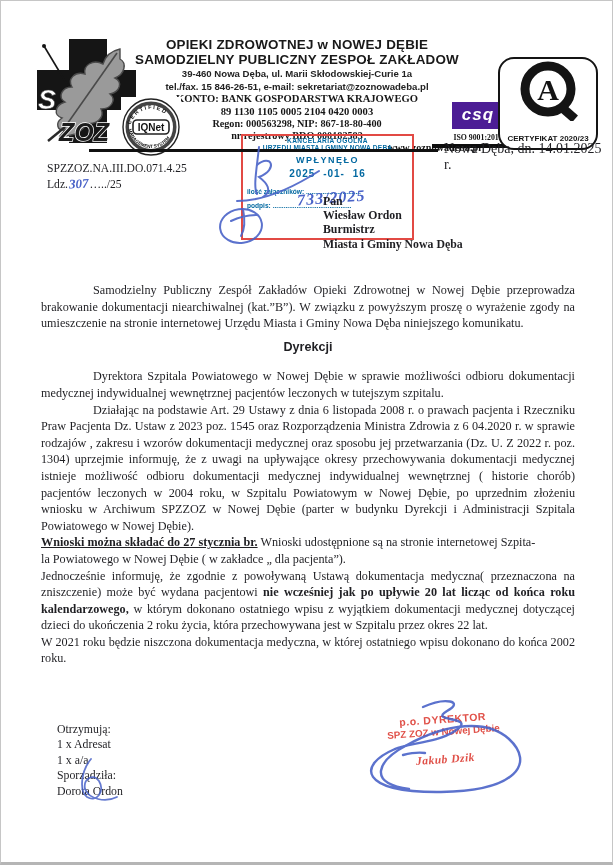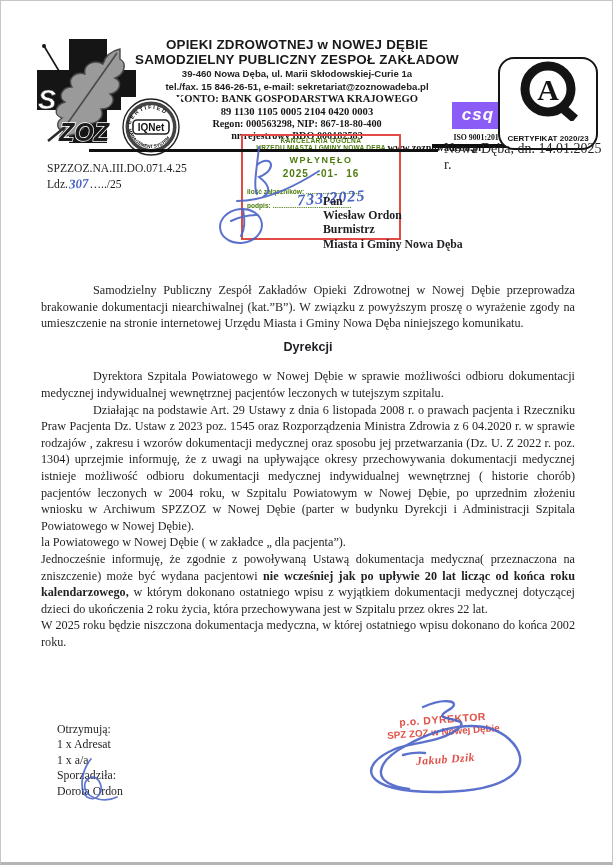--- a/index.html
+++ b/index.html
@@ -12,37 +12,37 @@
   
   .logo{position:absolute;left:34px;top:36px;width:102px;height:112px;}
   .hdr-center{position:absolute;left:112px;top:36px;width:368px;text-align:center;line-height:1.12;}
   .hdr-org{font-family:"Liberation Sans",sans-serif;font-weight:bold;font-size:13.4px;letter-spacing:.2px;color:#191919;}
   .hdr-addr{font-family:"Liberation Sans",sans-serif;font-weight:bold;font-size:9.6px;margin-top:2px;color:#222;}
   .hdr-bank{font-weight:bold;font-size:10.6px;margin-top:1px;color:#161616;}
   .hdr-small{font-weight:bold;font-size:10.2px;color:#161616;}
   .hdr-www{font-weight:bold;font-size:10.2px;color:#161616;margin-top:1px;text-align:right;}
   .iqnet{position:absolute;left:120px;top:96px;width:60px;height:60px;background:#fff;}
   .csq{position:absolute;left:431px;top:101px;width:92px;text-align:center;}
-  .csq-box{width:52px;height:27px;background:#8b5cf6;color:#fff;margin:0 auto;
+  .csq-box{width:52px;height:27px;background:#4c1d95;color:#fff;margin:0 auto;
     font-family:"Liberation Sans",sans-serif;font-weight:bold;font-style:italic;
     font-size:17px;line-height:26px;letter-spacing:1px;}
   .csq-iso{font-weight:bold;font-size:7.8px;margin-top:4px;color:#111;}
   .csq-bar{height:4px;background:#0d0d0d;margin-top:2px;}
   .qcert{position:absolute;left:497px;top:56px;width:100px;height:93px;border:2.5px solid #141414;
     border-radius:16px;box-sizing:border-box;text-align:center;background:#fff;}
   .qcert-caption{position:absolute;left:0;right:0;bottom:5px;
     font-family:"Liberation Sans",sans-serif;font-weight:bold;font-size:8px;color:#141414;}
   .divider{position:absolute;left:88px;top:148px;width:349px;height:3px;background:#101010;z-index:6;}
   
   .refblock{position:absolute;left:46px;top:160px;font-size:11.6px;line-height:15px;}
   .ldz-hand{font-style:italic;font-weight:bold;color:#4a63c8;font-size:13px;display:inline-block;transform:rotate(-3deg);margin:0 1px;}
   .dateline{position:absolute;left:399px;top:140px;font-size:14px;margin-left:44px;}
   
-  .stamp{position:absolute;left:240px;top:133px;width:160px;height:106px;border:2px solid #e24a44;
-    box-sizing:border-box;z-index:5;color:#4d7c0f;text-align:center;}
+  .stamp{position:absolute;left:240px;top:133px;width:173px;height:106px;border:2px solid #e24a44;
+    box-sizing:border-box;z-index:5;color:#0369a1;text-align:center;}
   .stamp .l1{font-family:"Liberation Sans",sans-serif;font-weight:bold;font-size:6.6px;letter-spacing:.4px;margin-top:1px;}
   .stamp .l2{font-family:"Liberation Sans",sans-serif;font-weight:bold;font-size:6.6px;letter-spacing:.2px;}
   .stamp .rcv{font-family:"Liberation Sans",sans-serif;font-weight:bold;font-size:9px;letter-spacing:1.5px;margin-top:4px;}
   .stamp .dt{font-family:"Liberation Sans",sans-serif;font-weight:bold;font-size:10px;letter-spacing:1px;margin-top:3px;word-spacing:4px;}
   .stamp .fld{font-family:"Liberation Sans",sans-serif;font-weight:bold;font-size:6.6px;text-align:left;padding-left:4px;margin-top:9px;}
   .stamp .fld2{font-family:"Liberation Sans",sans-serif;font-weight:bold;font-size:6.6px;text-align:left;padding-left:4px;margin-top:7px;}
   .hand-number{position:absolute;left:296px;top:188px;z-index:8;color:#4a63c8;
     font-style:italic;font-weight:bold;font-size:16px;transform:rotate(-4deg);letter-spacing:1px;}
   .stamp-scribbles{position:absolute;left:218px;top:138px;width:210px;height:115px;z-index:7;}
   
@@ -168,24 +168,25 @@
     <div>Burmistrz</div>
     <div>Miasta i Gminy Nowa Dęba</div>
   </div>
 
   <div class="bodytext">
     <p class="indent">Samodzielny Publiczny Zespół Zakładów Opieki Zdrowotnej w Nowej Dębie przeprowadza brakowanie dokumentacji niearchiwalnej (kat.”B”). W związku z powyższym proszę o wyrażenie zgody na umieszczenie na stronie internetowej Urzędu Miasta i Gminy Nowa Dęba niniejszego komunikatu.</p>
     <div class="heading">Dyrekcji</div>
     <p class="indent p2">Dyrektora Szpitala Powiatowego w Nowej Dębie w sprawie możliwości odbioru dokumentacji medycznej indywidualnej wewnętrznej pacjentów leczonych w tutejszym szpitalu.</p>
     <p class="indent p3">Działając na podstawie Art. 29 Ustawy z dnia 6 listopada 2008 r. o prawach pacjenta i Rzeczniku Praw Pacjenta Dz. Ustaw z 2023 poz. 1545 oraz Rozporządzenia Ministra Zdrowia z 6 04.2020 r. w sprawie rodzajów , zakresu i wzorów dokumentacji medycznej oraz sposobu jej przetwarzania (Dz. U. Z 2022 r. poz. 1304) uprzejmie informuję, że z uwagi na upływające okresy przechowywania dokumentacji medycznej istnieje możliwość odbioru dokumentacji medycznej indywidualnej wewnętrznej ( historie chorób) pacjentów leczonych  w 2004 roku, w Szpitalu Powiatowym w Nowej Dębie, po uprzednim złożeniu wniosku w Archiwum SPZZOZ w Nowej Dębie (parter w budynku Dyrekcji i Administracji Szpitala Powiatowego w Nowej Dębie).</p>
     <p class="p4">
+      <span class="ln"><span class="bold-u">Wnioski można składać do 27 stycznia br.</span><span> Wnioski udostępnione są na stronie internetowej Szpita-</span></span>
       <span class="ln">la Powiatowego w Nowej Dębie ( w zakładce „ dla pacjenta”).</span>
     </p>
     <p><span>Jednocześnie informuję, że zgodnie z powoływaną Ustawą dokumentacja medyczna( przeznaczona na zniszczenie) może być wydana pacjentowi </span><span class="b">nie wcześniej jak po upływie 20 lat licząc od końca roku kalendarzowego,</span><span> w którym dokonano ostatniego wpisu z wyjątkiem dokumentacji medycznej dotyczącej dzieci do ukończenia 2 roku życia, która przechowywana jest w Szpitalu przez okres 22 lat.</span></p>
-    <p>W 2025 roku będzie niszczona dokumentacja medyczna, w której ostatniego wpisu dokonano do końca 2002 roku.</p>
+    <p>W 2021 roku będzie niszczona dokumentacja medyczna, w której ostatniego wpisu dokonano do końca 2002 roku.</p>
   </div>
 
   <div class="footer-left">
     <div>Otrzymują:</div>
     <div>1 x Adresat</div>
     <div>1 x a/a</div>
     <div>Sporządziła:</div>
     <div>Dorota Ordon</div>
   </div>
   <svg class="dorota-scribble" viewBox="0 0 50 55">

